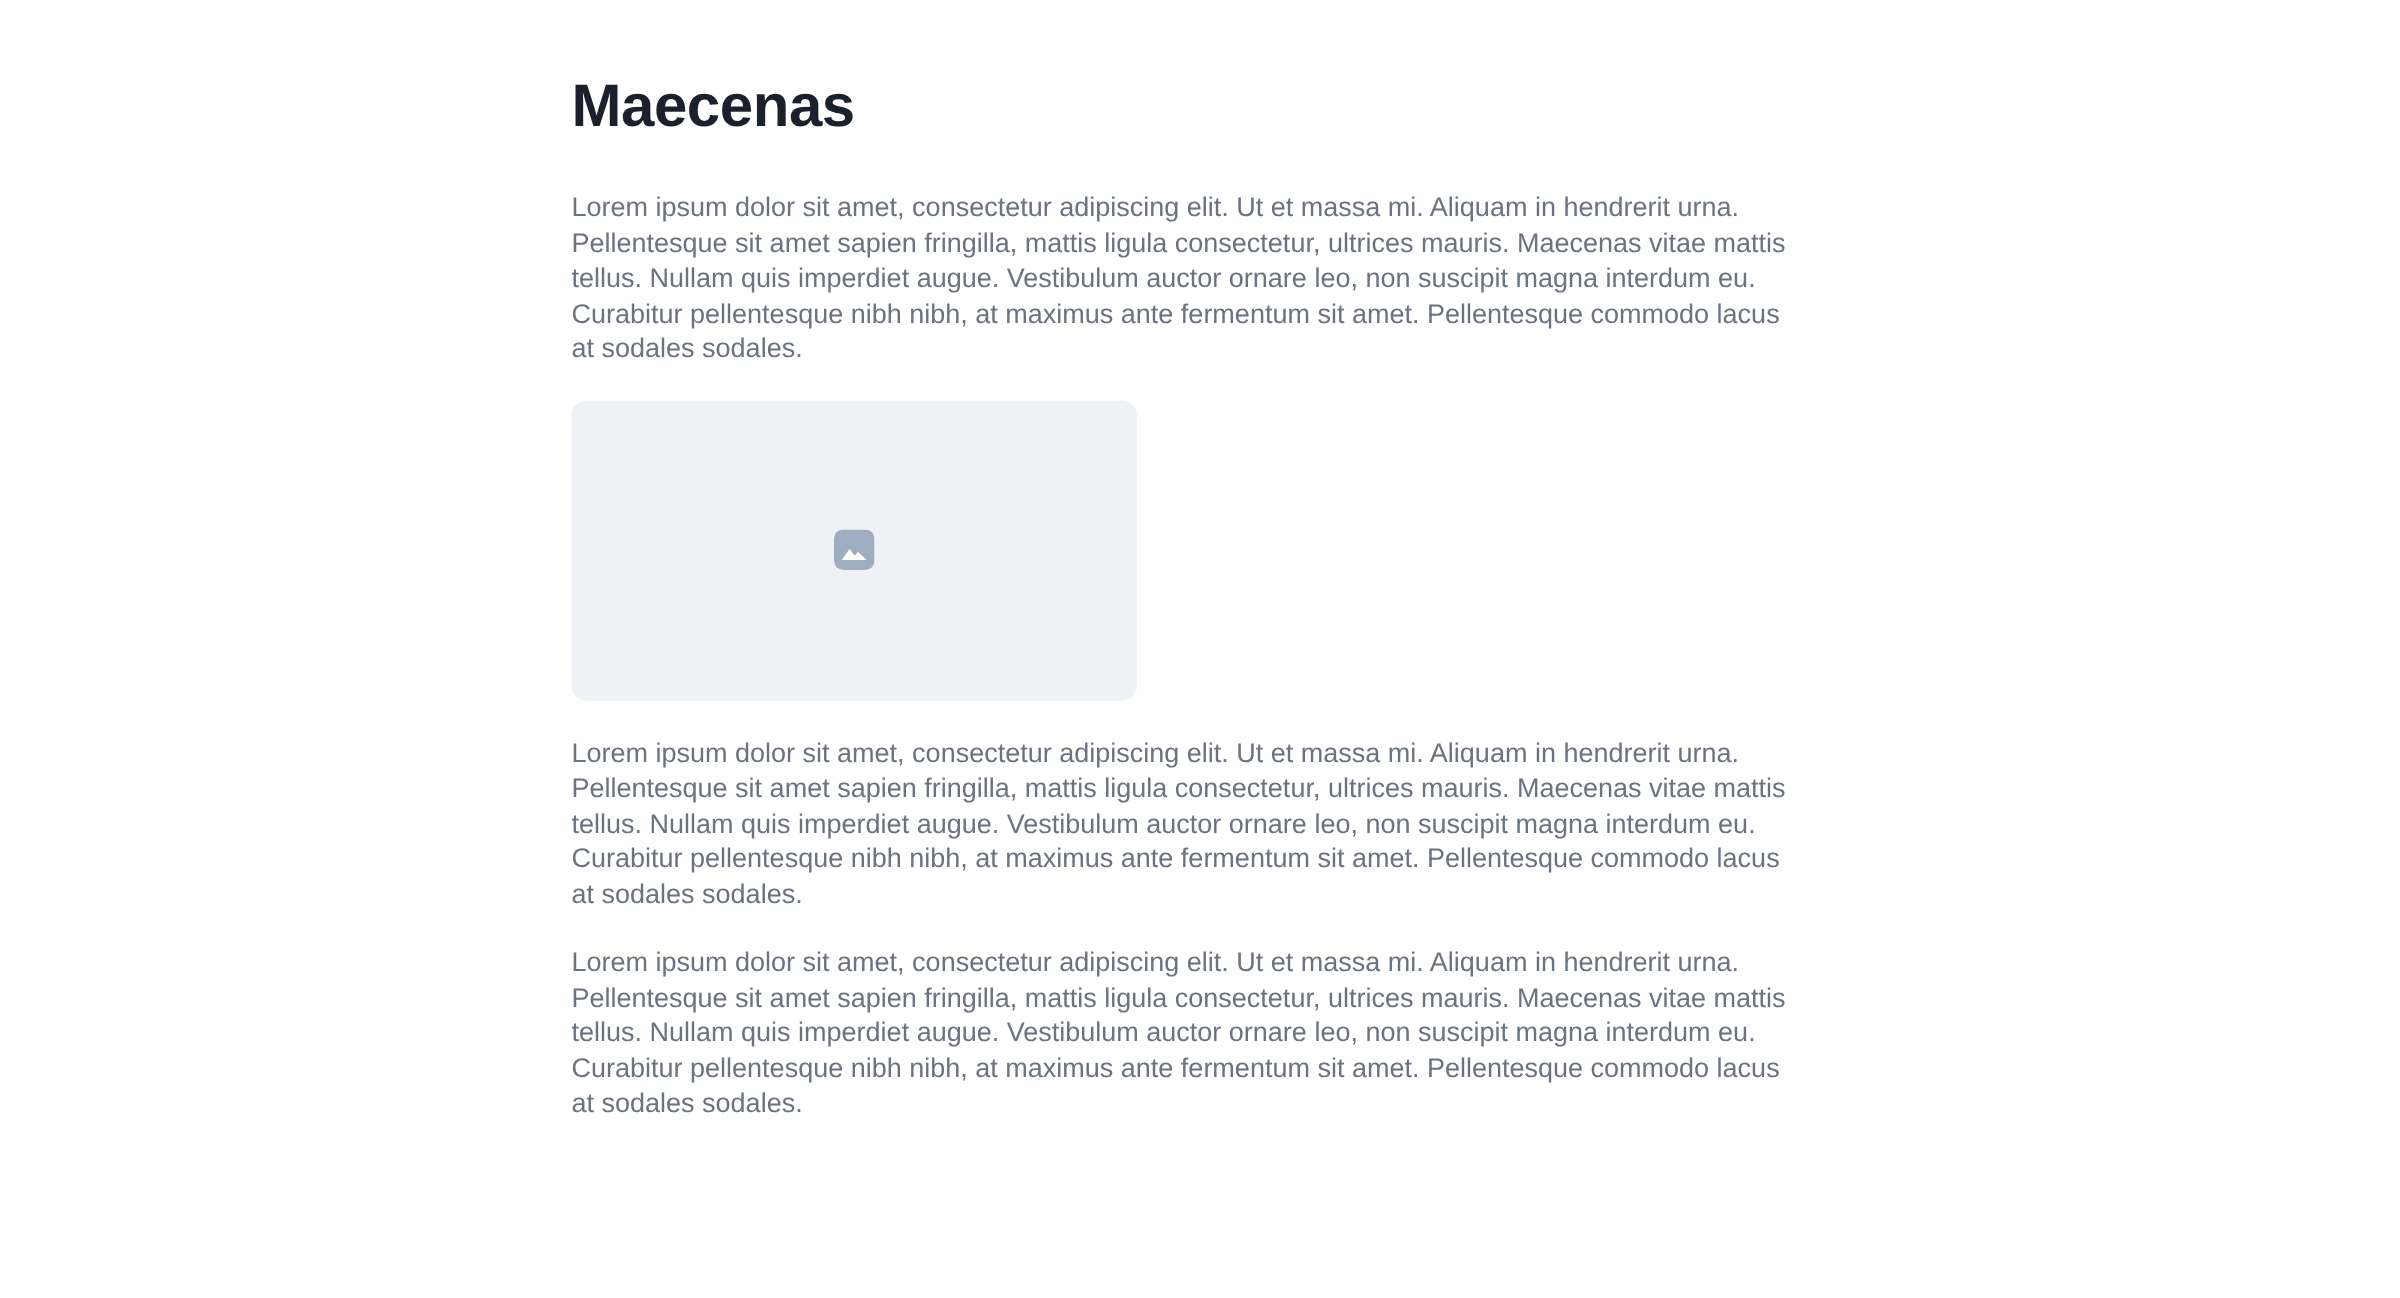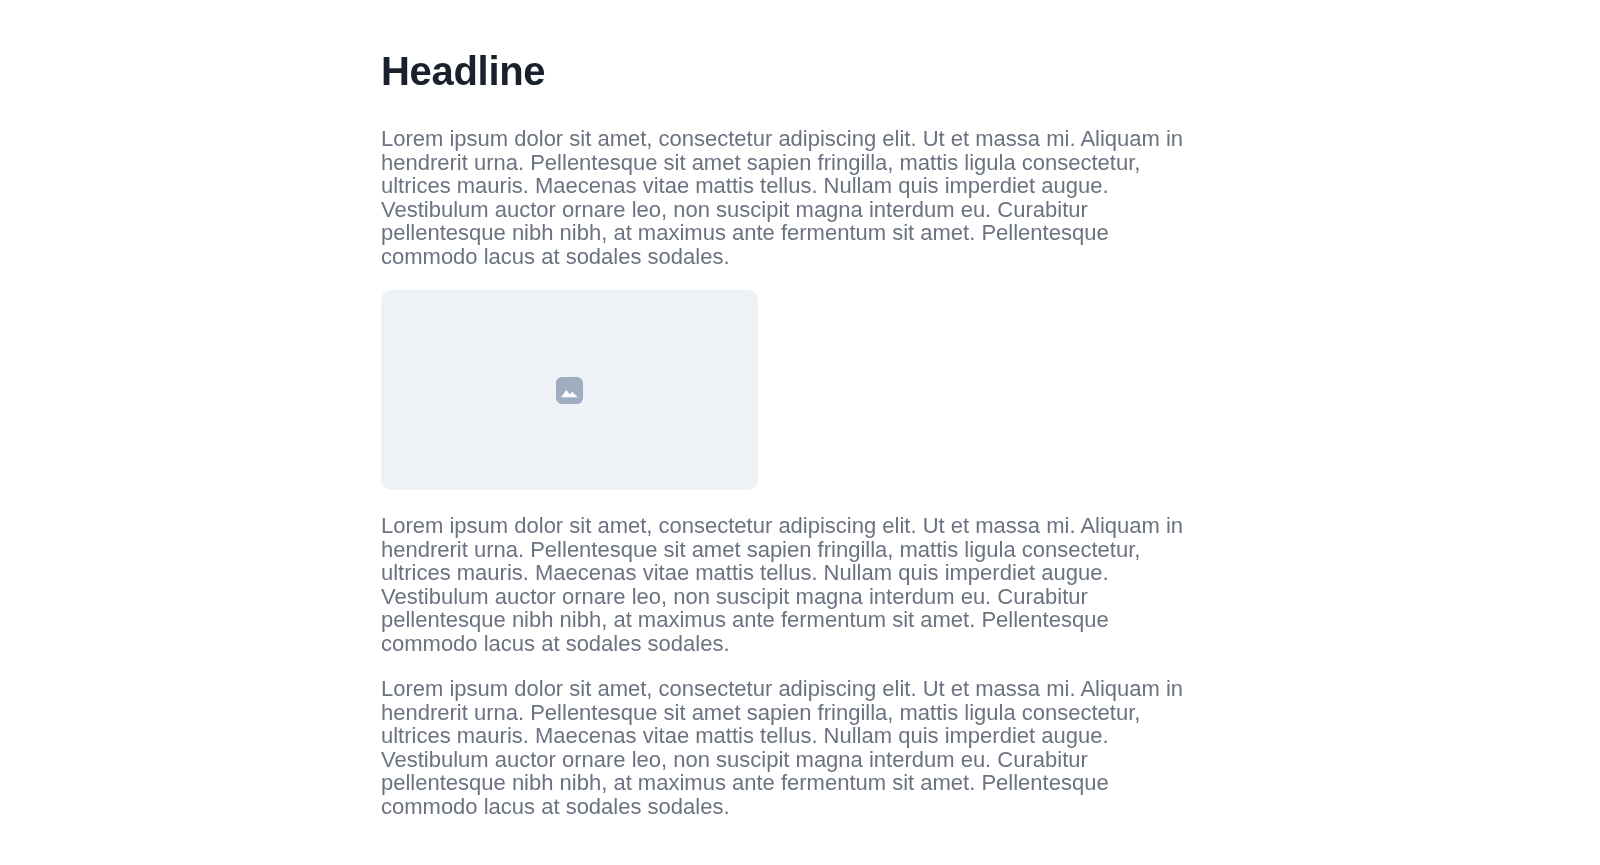--- a/index.html
+++ b/index.html
@@ -25,21 +25,21 @@
   }
   .headline {
     font-size: 40px;
     line-height: 48px;
     font-weight: 700;
     letter-spacing: -0.3px;
     color: var(--headline);
     margin: 0 0 32px 0;
   }
   .paragraph {
-    font-size: 22px;
+    font-size: 18px;
     line-height: 23.5px;
     font-weight: 400;
     color: var(--body-text);
     margin: 0 0 22px 0;
   }
   .image-placeholder {
     width: 377px;
     height: 200px;
     background: var(--placeholder-bg);
     border-radius: 10px;
@@ -52,21 +52,21 @@
     width: 27px;
     height: 27px;
     display: block;
   }
 </style>
 </head>
 <body>
 
 <main class="article">
 
-  <h1 class="headline">Headline</h1>
+  <h1 class="headline">Maecenas</h1>
 
   <p class="paragraph">Lorem ipsum dolor sit amet, consectetur adipiscing elit. Ut et massa mi. Aliquam in hendrerit urna. Pellentesque sit amet sapien fringilla, mattis ligula consectetur, ultrices mauris. Maecenas vitae mattis tellus. Nullam quis imperdiet augue. Vestibulum auctor ornare leo, non suscipit magna interdum eu. Curabitur pellentesque nibh nibh, at maximus ante fermentum sit amet. Pellentesque commodo lacus at sodales sodales.</p>
 
   <figure class="image-placeholder">
     <span class="icon">
       <svg width="27" height="27" viewBox="0 0 24 24" aria-hidden="true">
         <rect x="0" y="0" width="24" height="24" rx="5.5" fill="var(--placeholder-icon)"></rect>
         <path d="M4.6 18 L9.2 11.6 L12.4 15.6 L14.2 13.2 L19.4 18 Z" fill="var(--placeholder-icon-glyph)"></path>
       </svg>
     </span>

